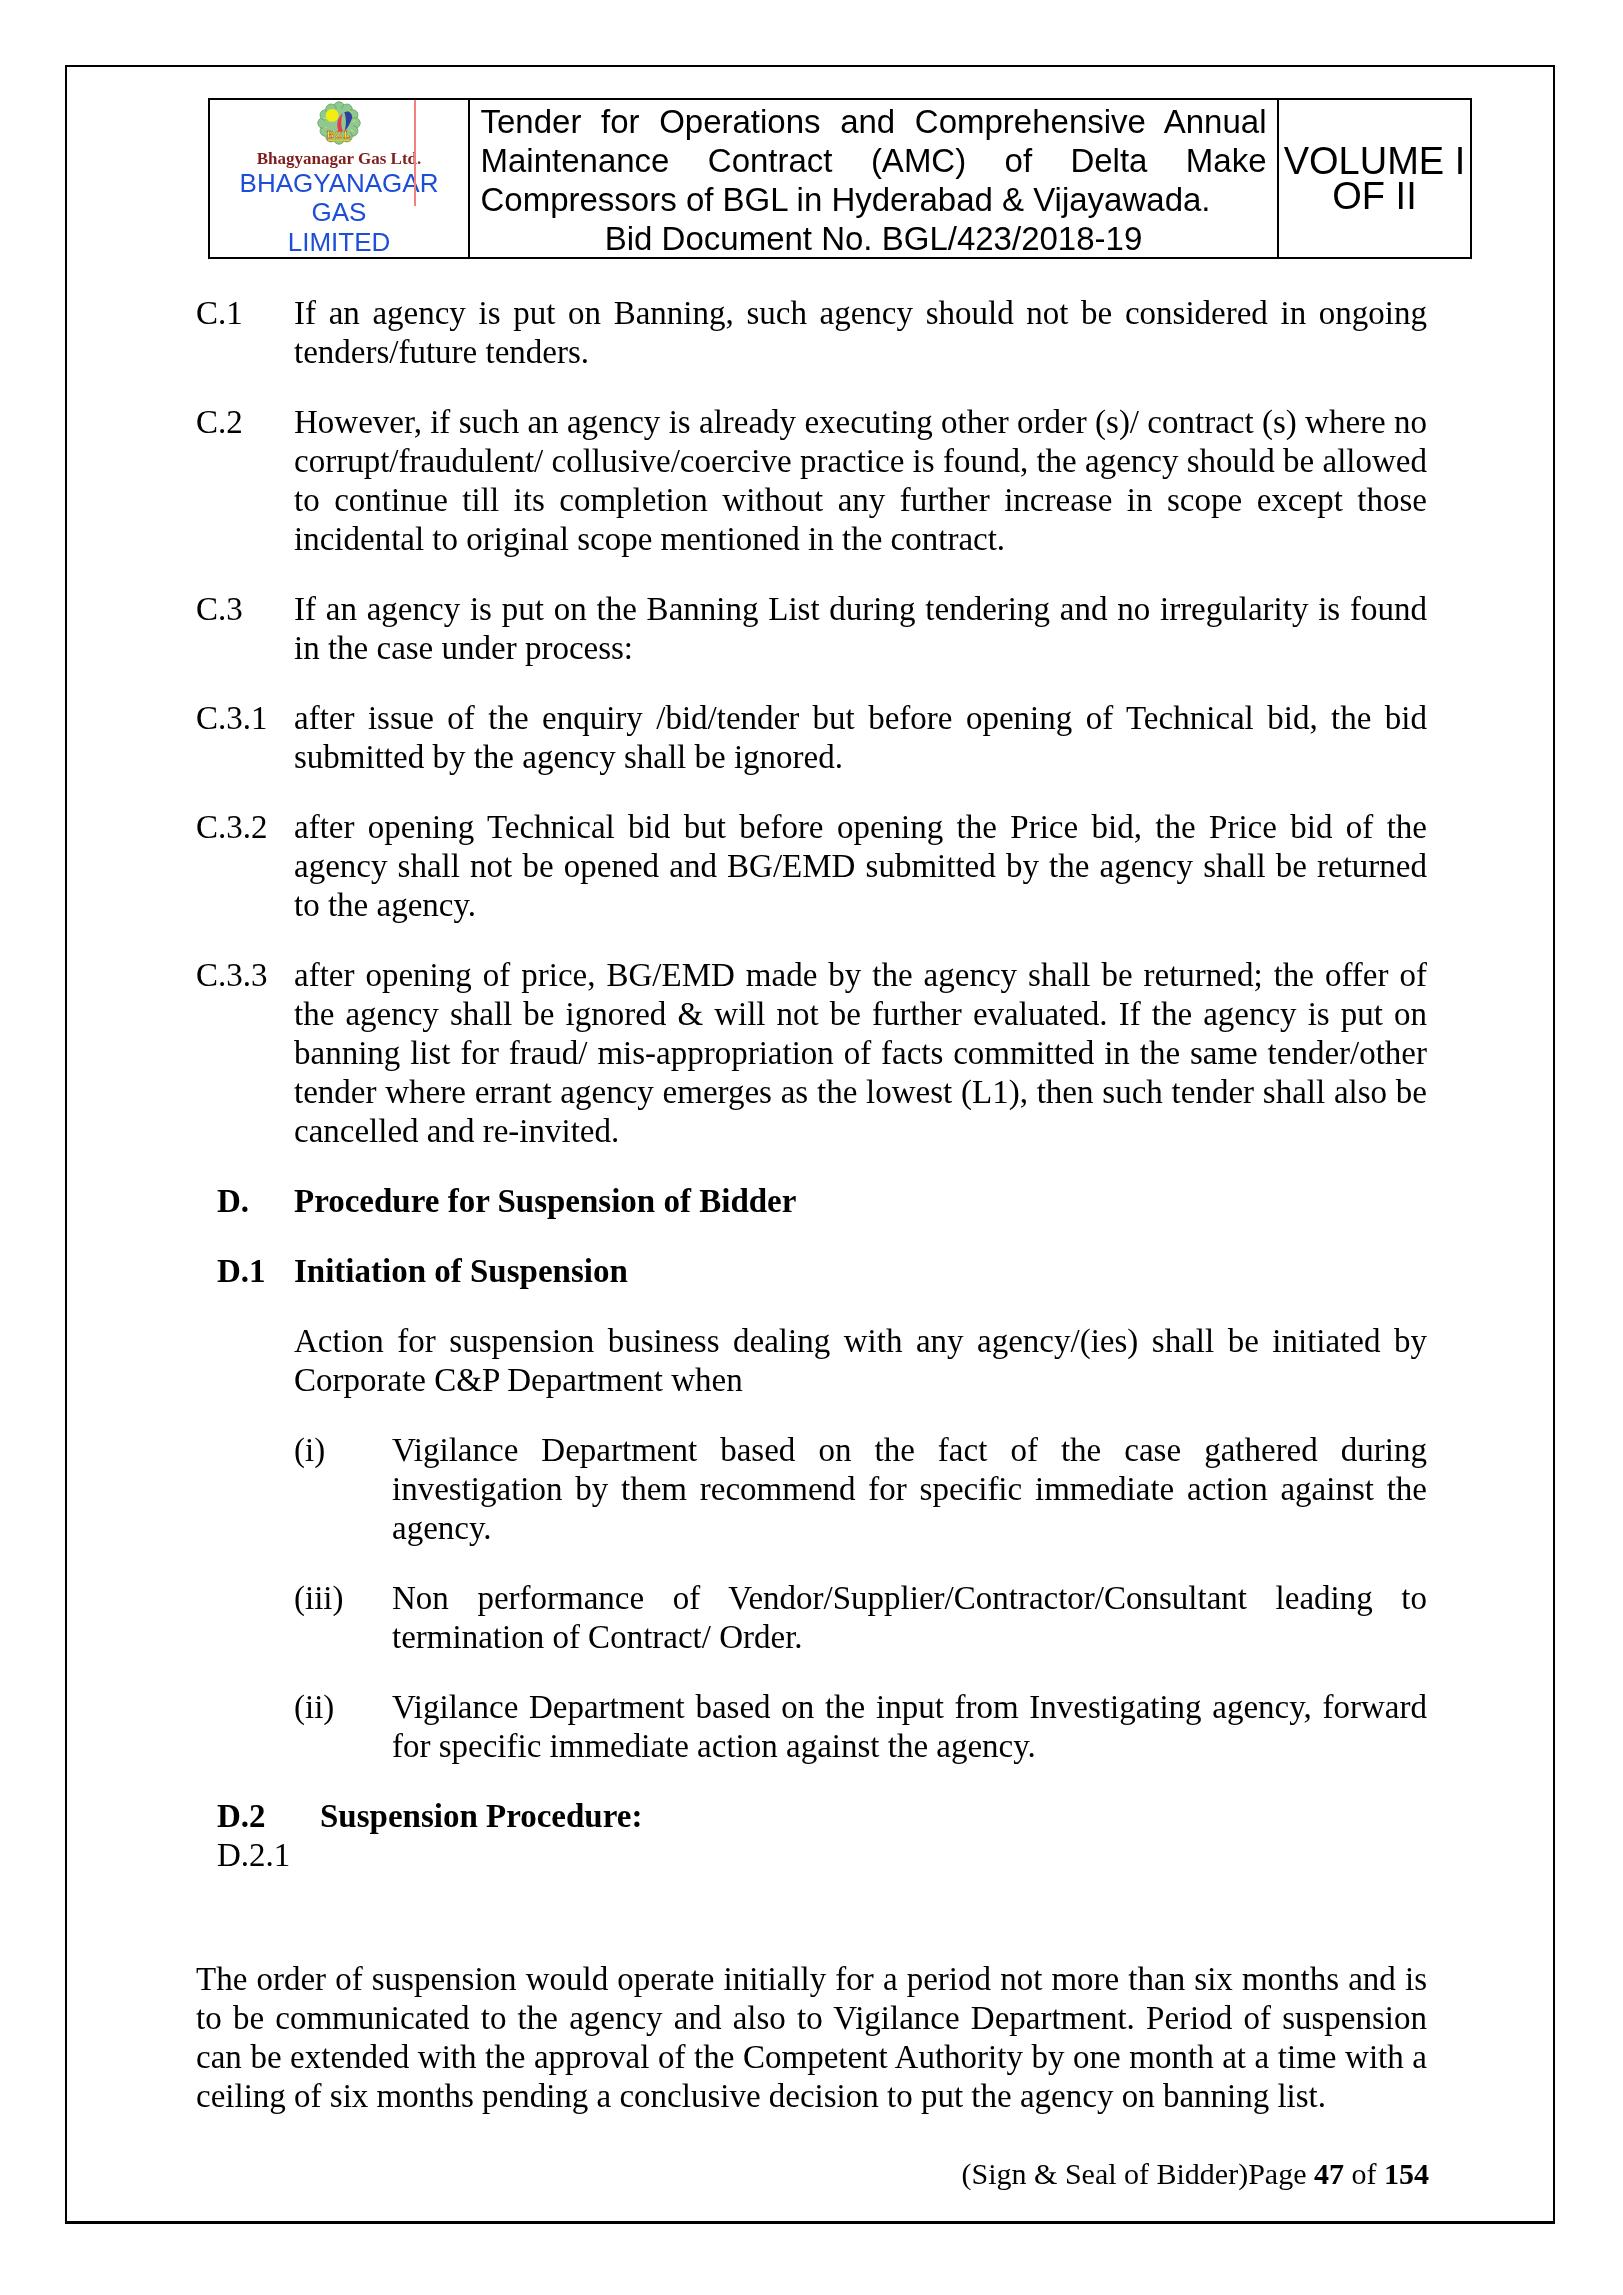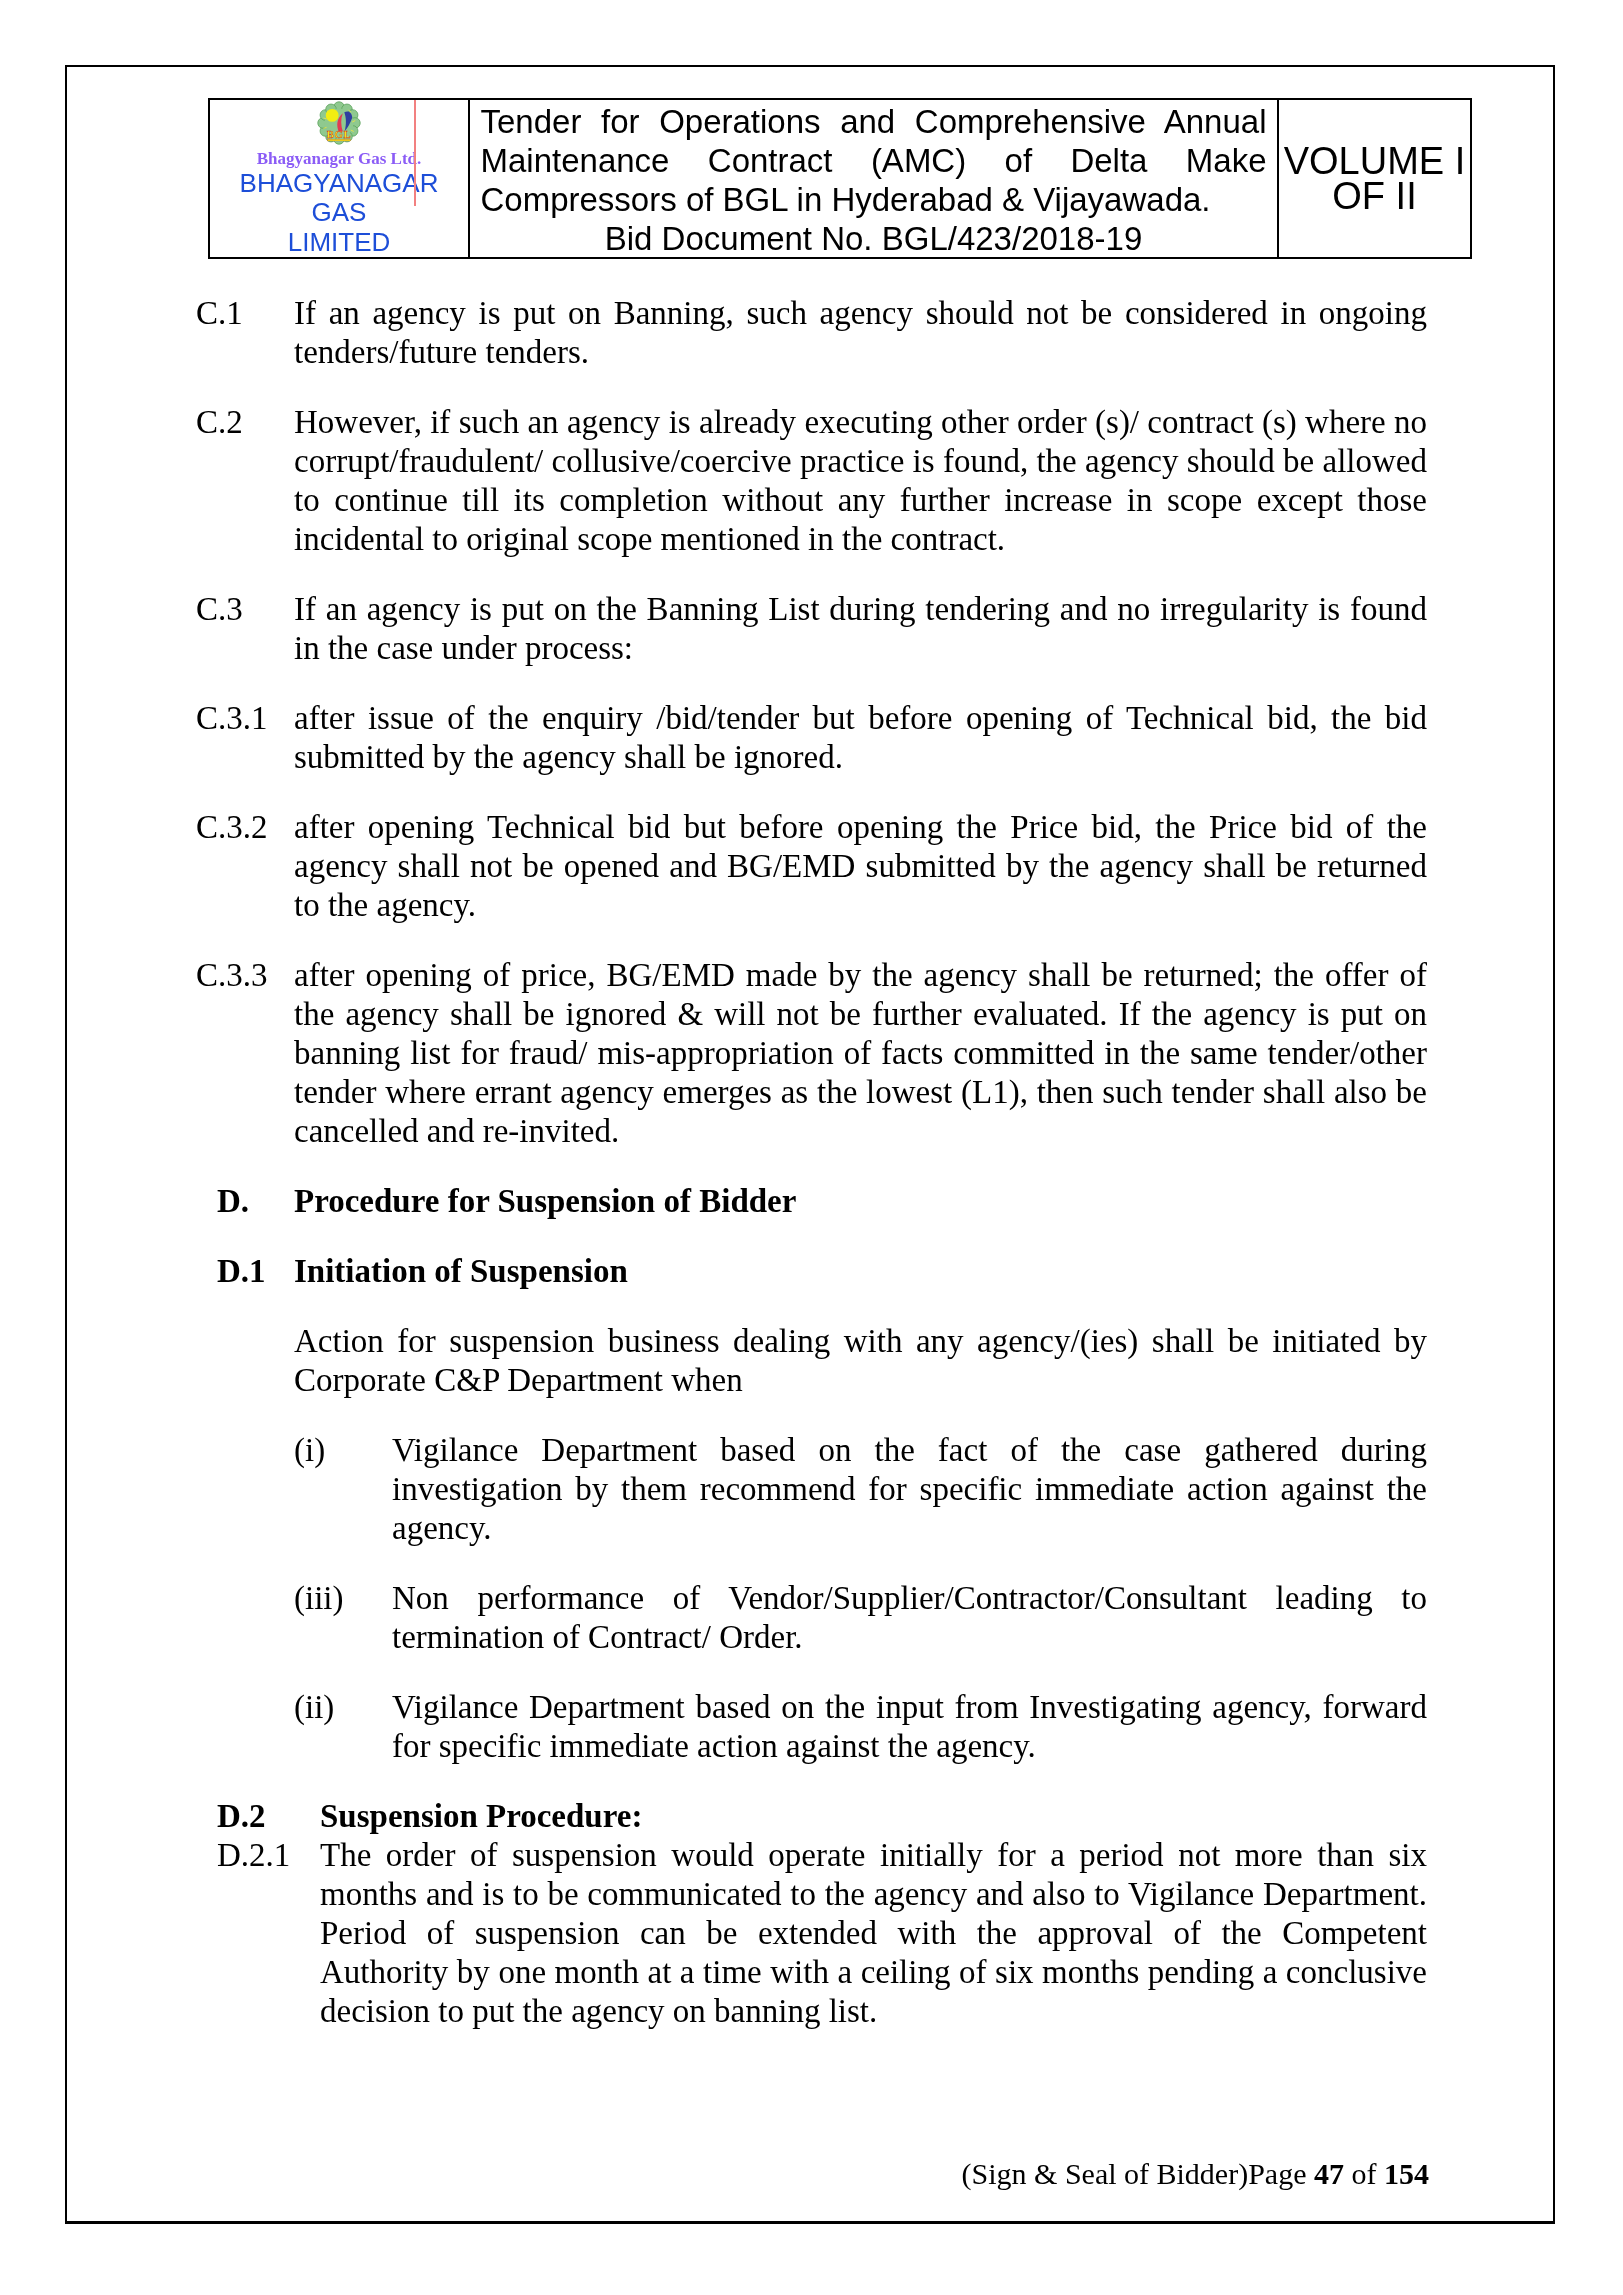--- a/index.html
+++ b/index.html
@@ -18,21 +18,21 @@
     display:flex; border:2.6px solid #000; box-sizing:border-box; background:#fff;
   }
   .cell { box-sizing:border-box; }
   .logo-cell {
     width:260px; border-right:2px solid #000; position:relative;
     display:flex; flex-direction:column; align-items:center; padding-top:1.3px;
   }
   .logo-svg { width:84px; height:76px; display:block; }
   .logo-caption {
     font-family:"Liberation Serif", serif; font-weight:bold;
-    font-size:17px; line-height:18.3px; color:#8b5cf6; white-space:nowrap;
+    font-size:17px; line-height:18.3px; color:#7f1d1d; white-space:nowrap;
   }
   .company {
     font-family:"Liberation Sans", sans-serif; font-size:26px; line-height:29.4px;
     text-align:center; color:#1d4ed8; margin-top:0.7px;
   }
   .red-artifact {
     position:absolute; left:204px; top:0; width:2px; height:106px;
     background:#f28080;
   }
   .title-cell {
@@ -55,21 +55,21 @@
   }
   .clause .lbl { flex:0 0 98px; box-sizing:border-box; }
   .clause .txt { flex:1; text-align:justify; }
   .clause.lv2 { margin-left:98px; }
   .clause.bold .lbl, .clause.bold .txt { font-weight:bold; }
   .clause.bold .txt { text-align:left; }
   .clause.d-indent .lbl { padding-left:21px; }
   .clause.wide-lbl .lbl { flex-basis:124px; }
   .clause.pre-d { margin-top:13px; }
   .clause.no-gap { margin-bottom:0; }
-  .clause.last { margin-bottom:0; }
+  .clause.last { margin-bottom:0;flex-direction:column; }
   
   .footer {
     position:absolute; left:196px; top:2155px; width:1233px;
     display:flex; justify-content:flex-end; font-size:30px; line-height:37px;
   }
   .footer b { font-weight:bold; }
 </style>
 </head>
 <body>
 

